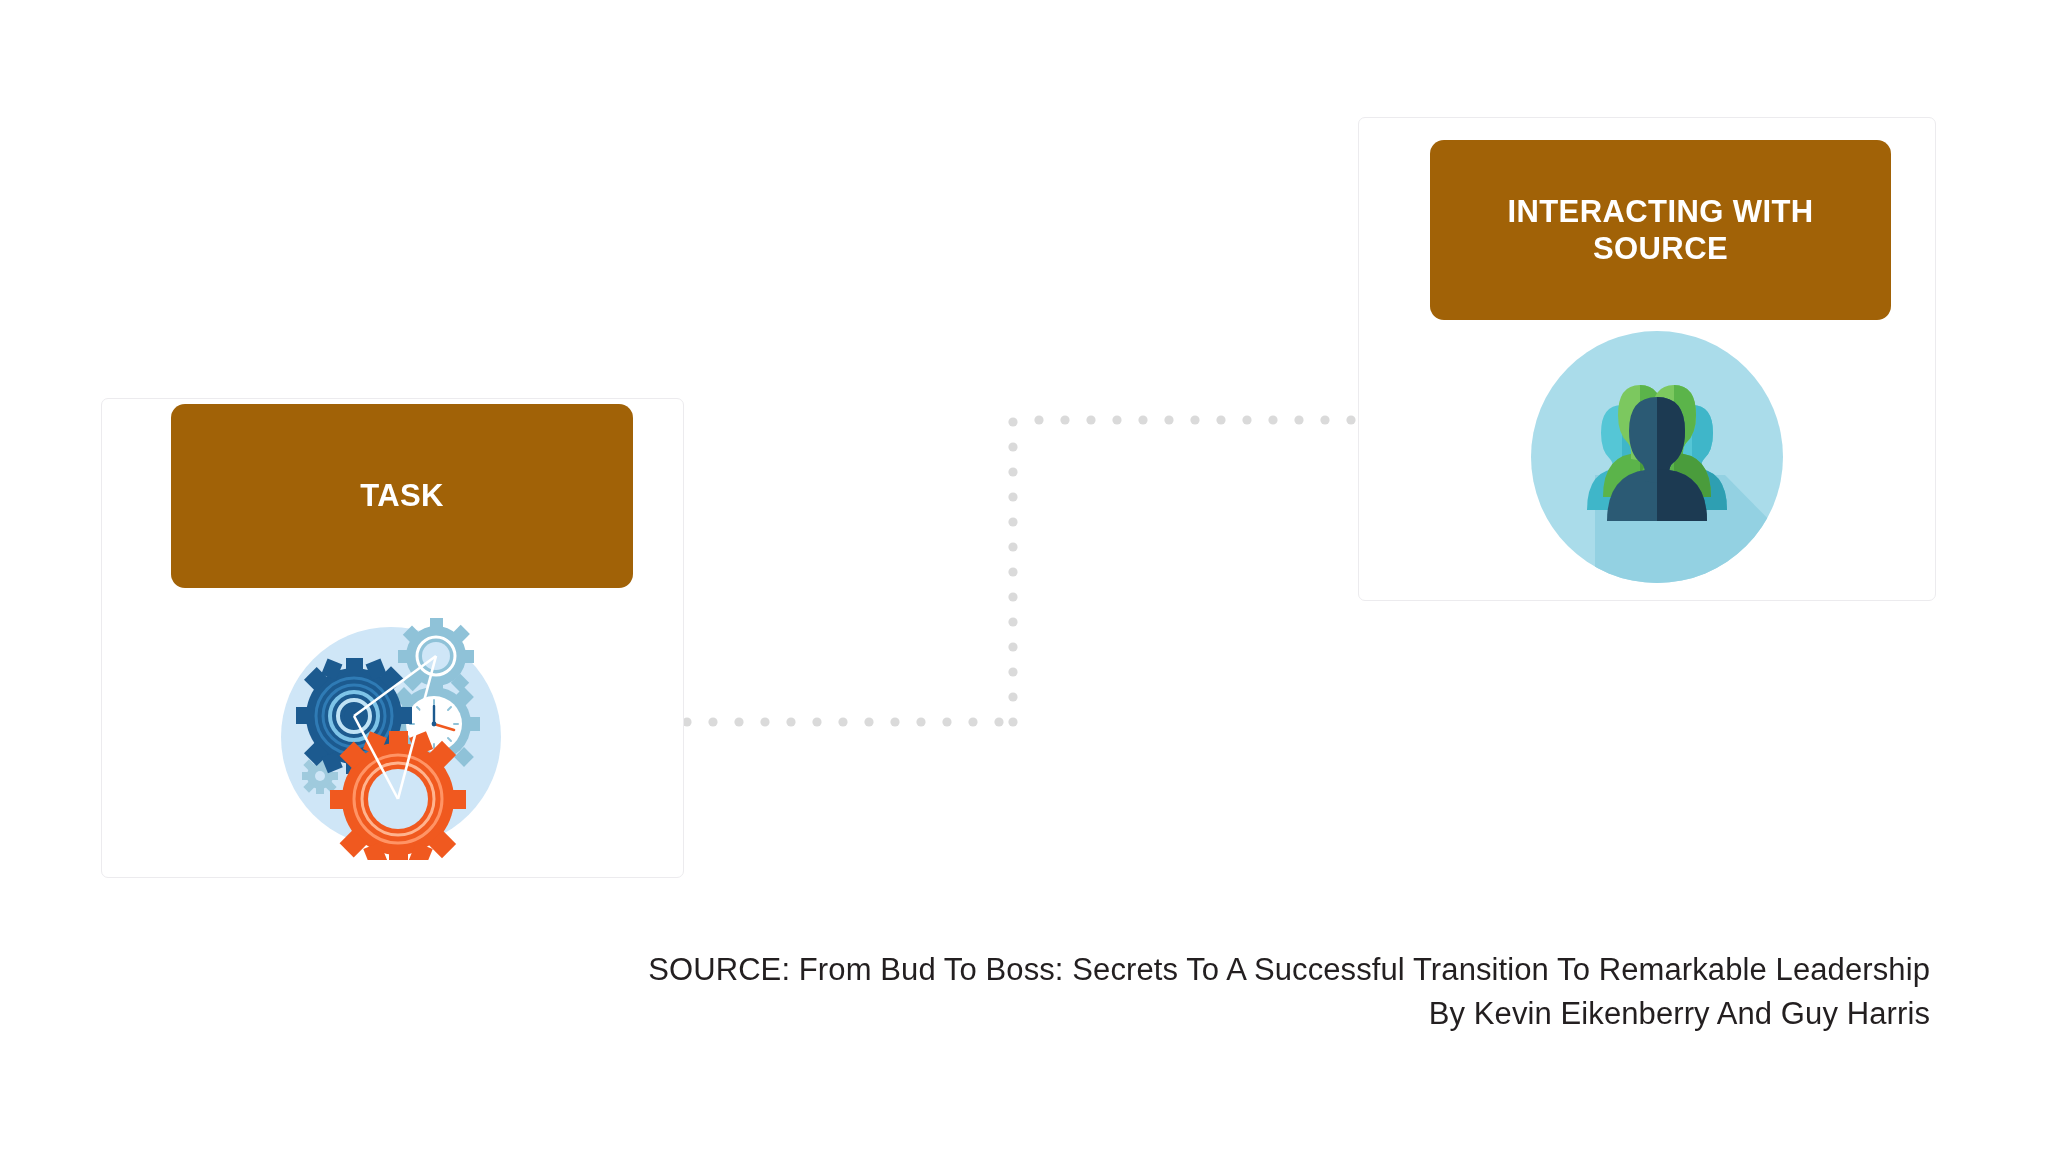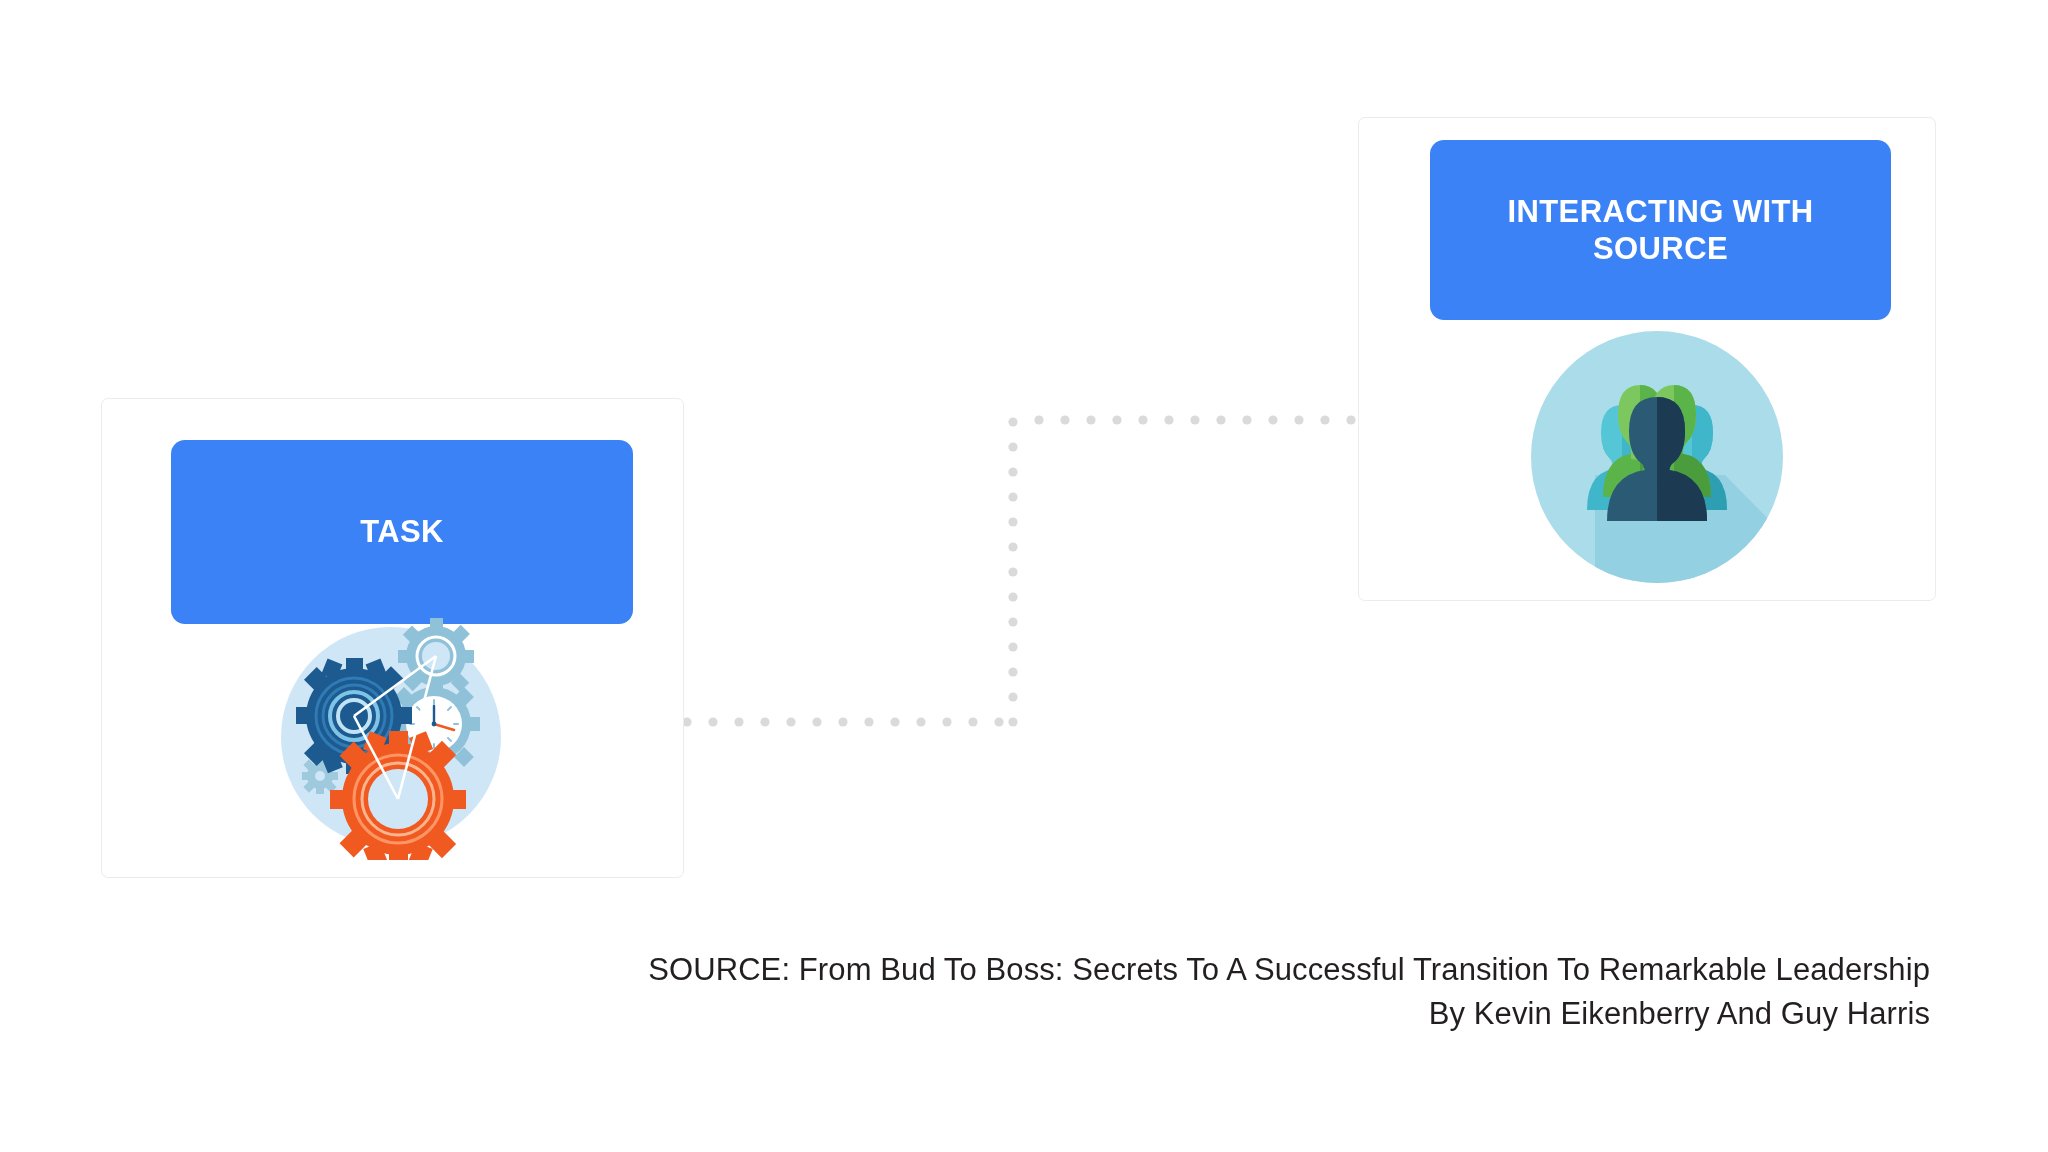--- a/index.html
+++ b/index.html
@@ -50,36 +50,36 @@
   .card-people {
     left: 1358px;
     top: 117px;
     width: 578px;
     height: 484px;
   }
 
   
   .pill {
     position: absolute;
-    background: #3b82f6;
+    background: #a16207;
     border-radius: 14px;
     color: #ffffff;
     display: flex;
     align-items: center;
     justify-content: center;
     text-align: center;
     font-weight: bold;
     letter-spacing: 0.4px;
     line-height: 1.20;
     box-sizing: border-box;
     padding: 6px 20px;
   }
   .pill-task {
     left: 171px;
-    top: 440px;
+    top: 404px;
     width: 462px;
     height: 184px;
     font-size: 31px;
   }
   .pill-people {
     left: 1430px;
     top: 140px;
     width: 461px;
     height: 180px;
     font-size: 31px;

